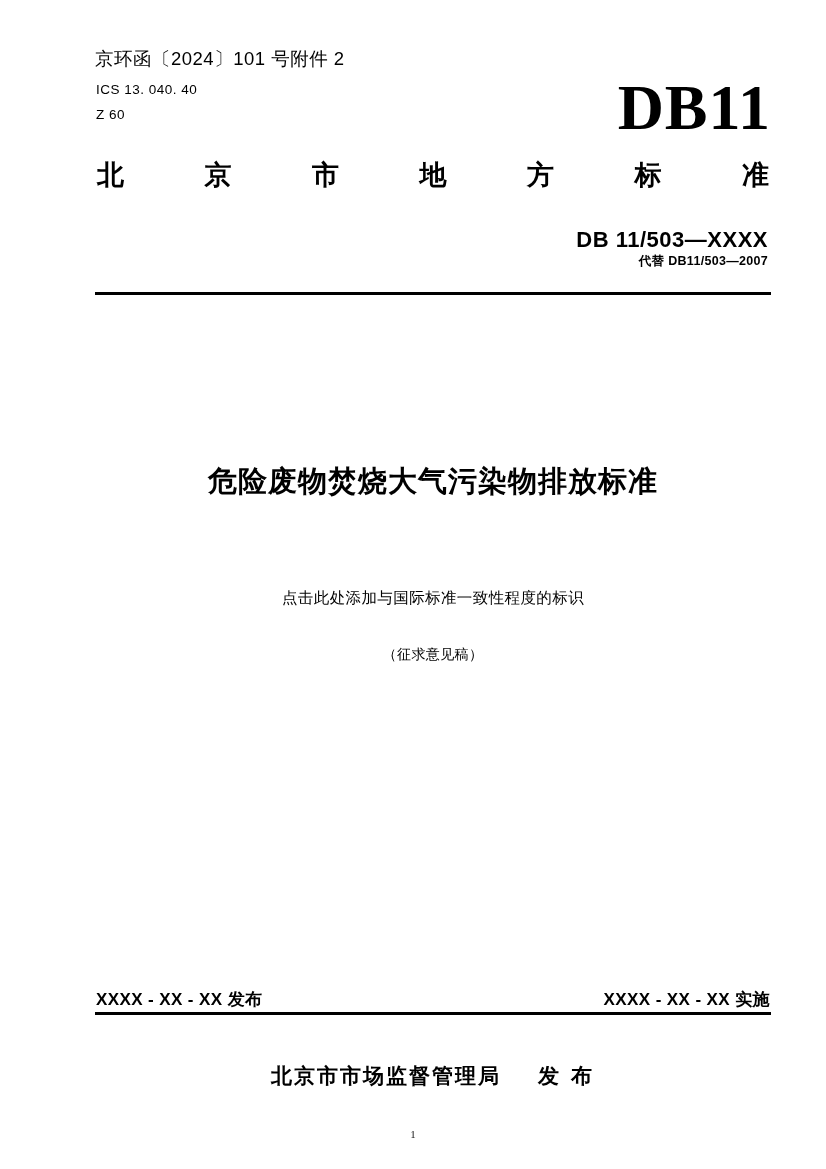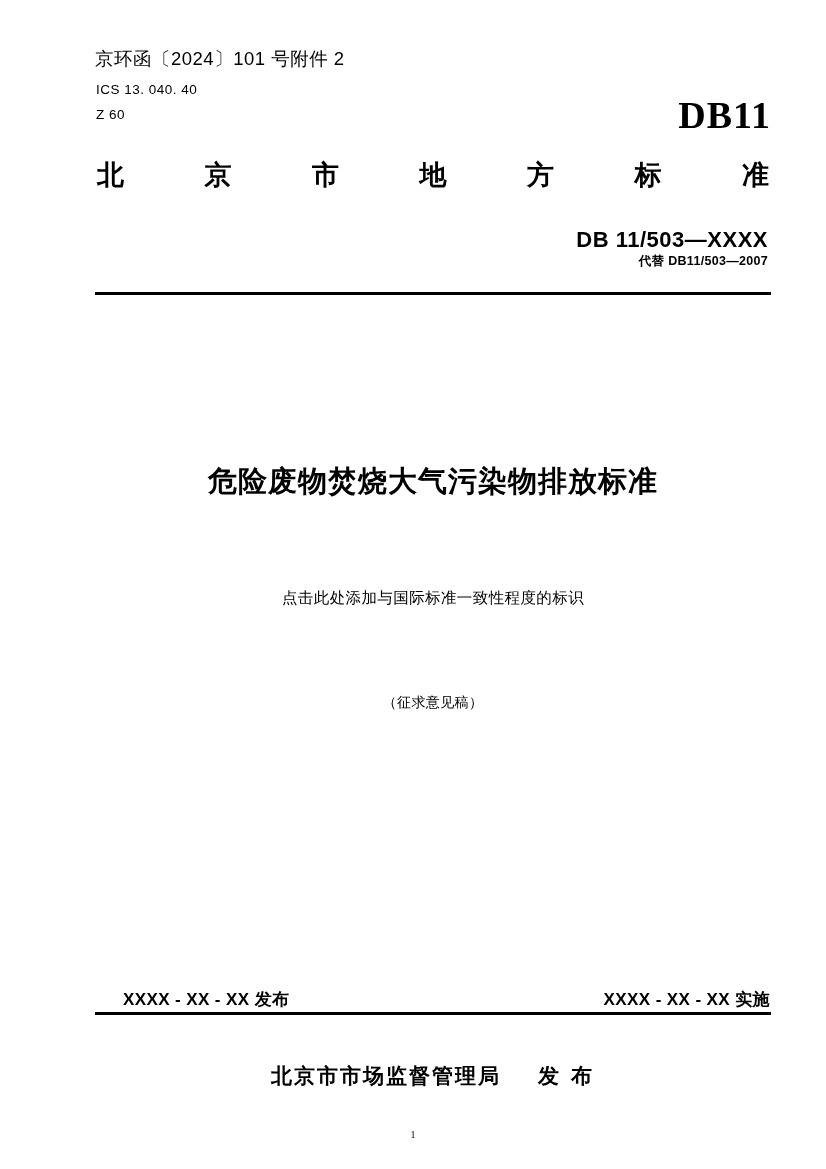--- a/index.html
+++ b/index.html
@@ -55,24 +55,23 @@
     font-family: "Liberation Sans", sans-serif;
     font-size: 13.5px;
     letter-spacing: 0.5px;
   }
   .db-logo {
     position: absolute;
     right: 0;
     top: 76px;
     font-family: "Liberation Serif", serif;
     font-weight: bold;
-    font-size: 38px;
+    font-size: 64px;
     letter-spacing: 1px;
     line-height: 1;
-    margin-top: 20px;
   }
   .std-title-cn {
     position: absolute;
     left: 2px;
     top: 157px;
     width: 672px;
     font-family: "Liberation Sans", sans-serif;
     font-weight: bold;
     font-size: 27px;
     display: flex;
@@ -143,39 +142,37 @@
   }
   .title-stage {
     position: absolute;
     left: 0;
     top: 646px;
     width: 676px;
     text-align: center;
     font-family: "Liberation Sans", sans-serif;
     font-size: 14px;
     letter-spacing: 0.4px;
-    margin-top: 48px;
   }
 
   
   .date-row {
     position: absolute;
     left: 1px;
     top: 988px;
     width: 674px;
     display: flex;
     justify-content: space-between;
     font-family: "Liberation Sans", sans-serif;
     font-weight: bold;
     font-size: 17px;
     letter-spacing: 0.4px;
   }
   .date-row span {
     white-space: nowrap;
-    margin-left: 27px;
   }
   .rule-bottom {
     position: absolute;
     left: 0;
     top: 1012px;
     width: 676px;
     height: 2.5px;
     background: #000;
   }
   .issuer {

